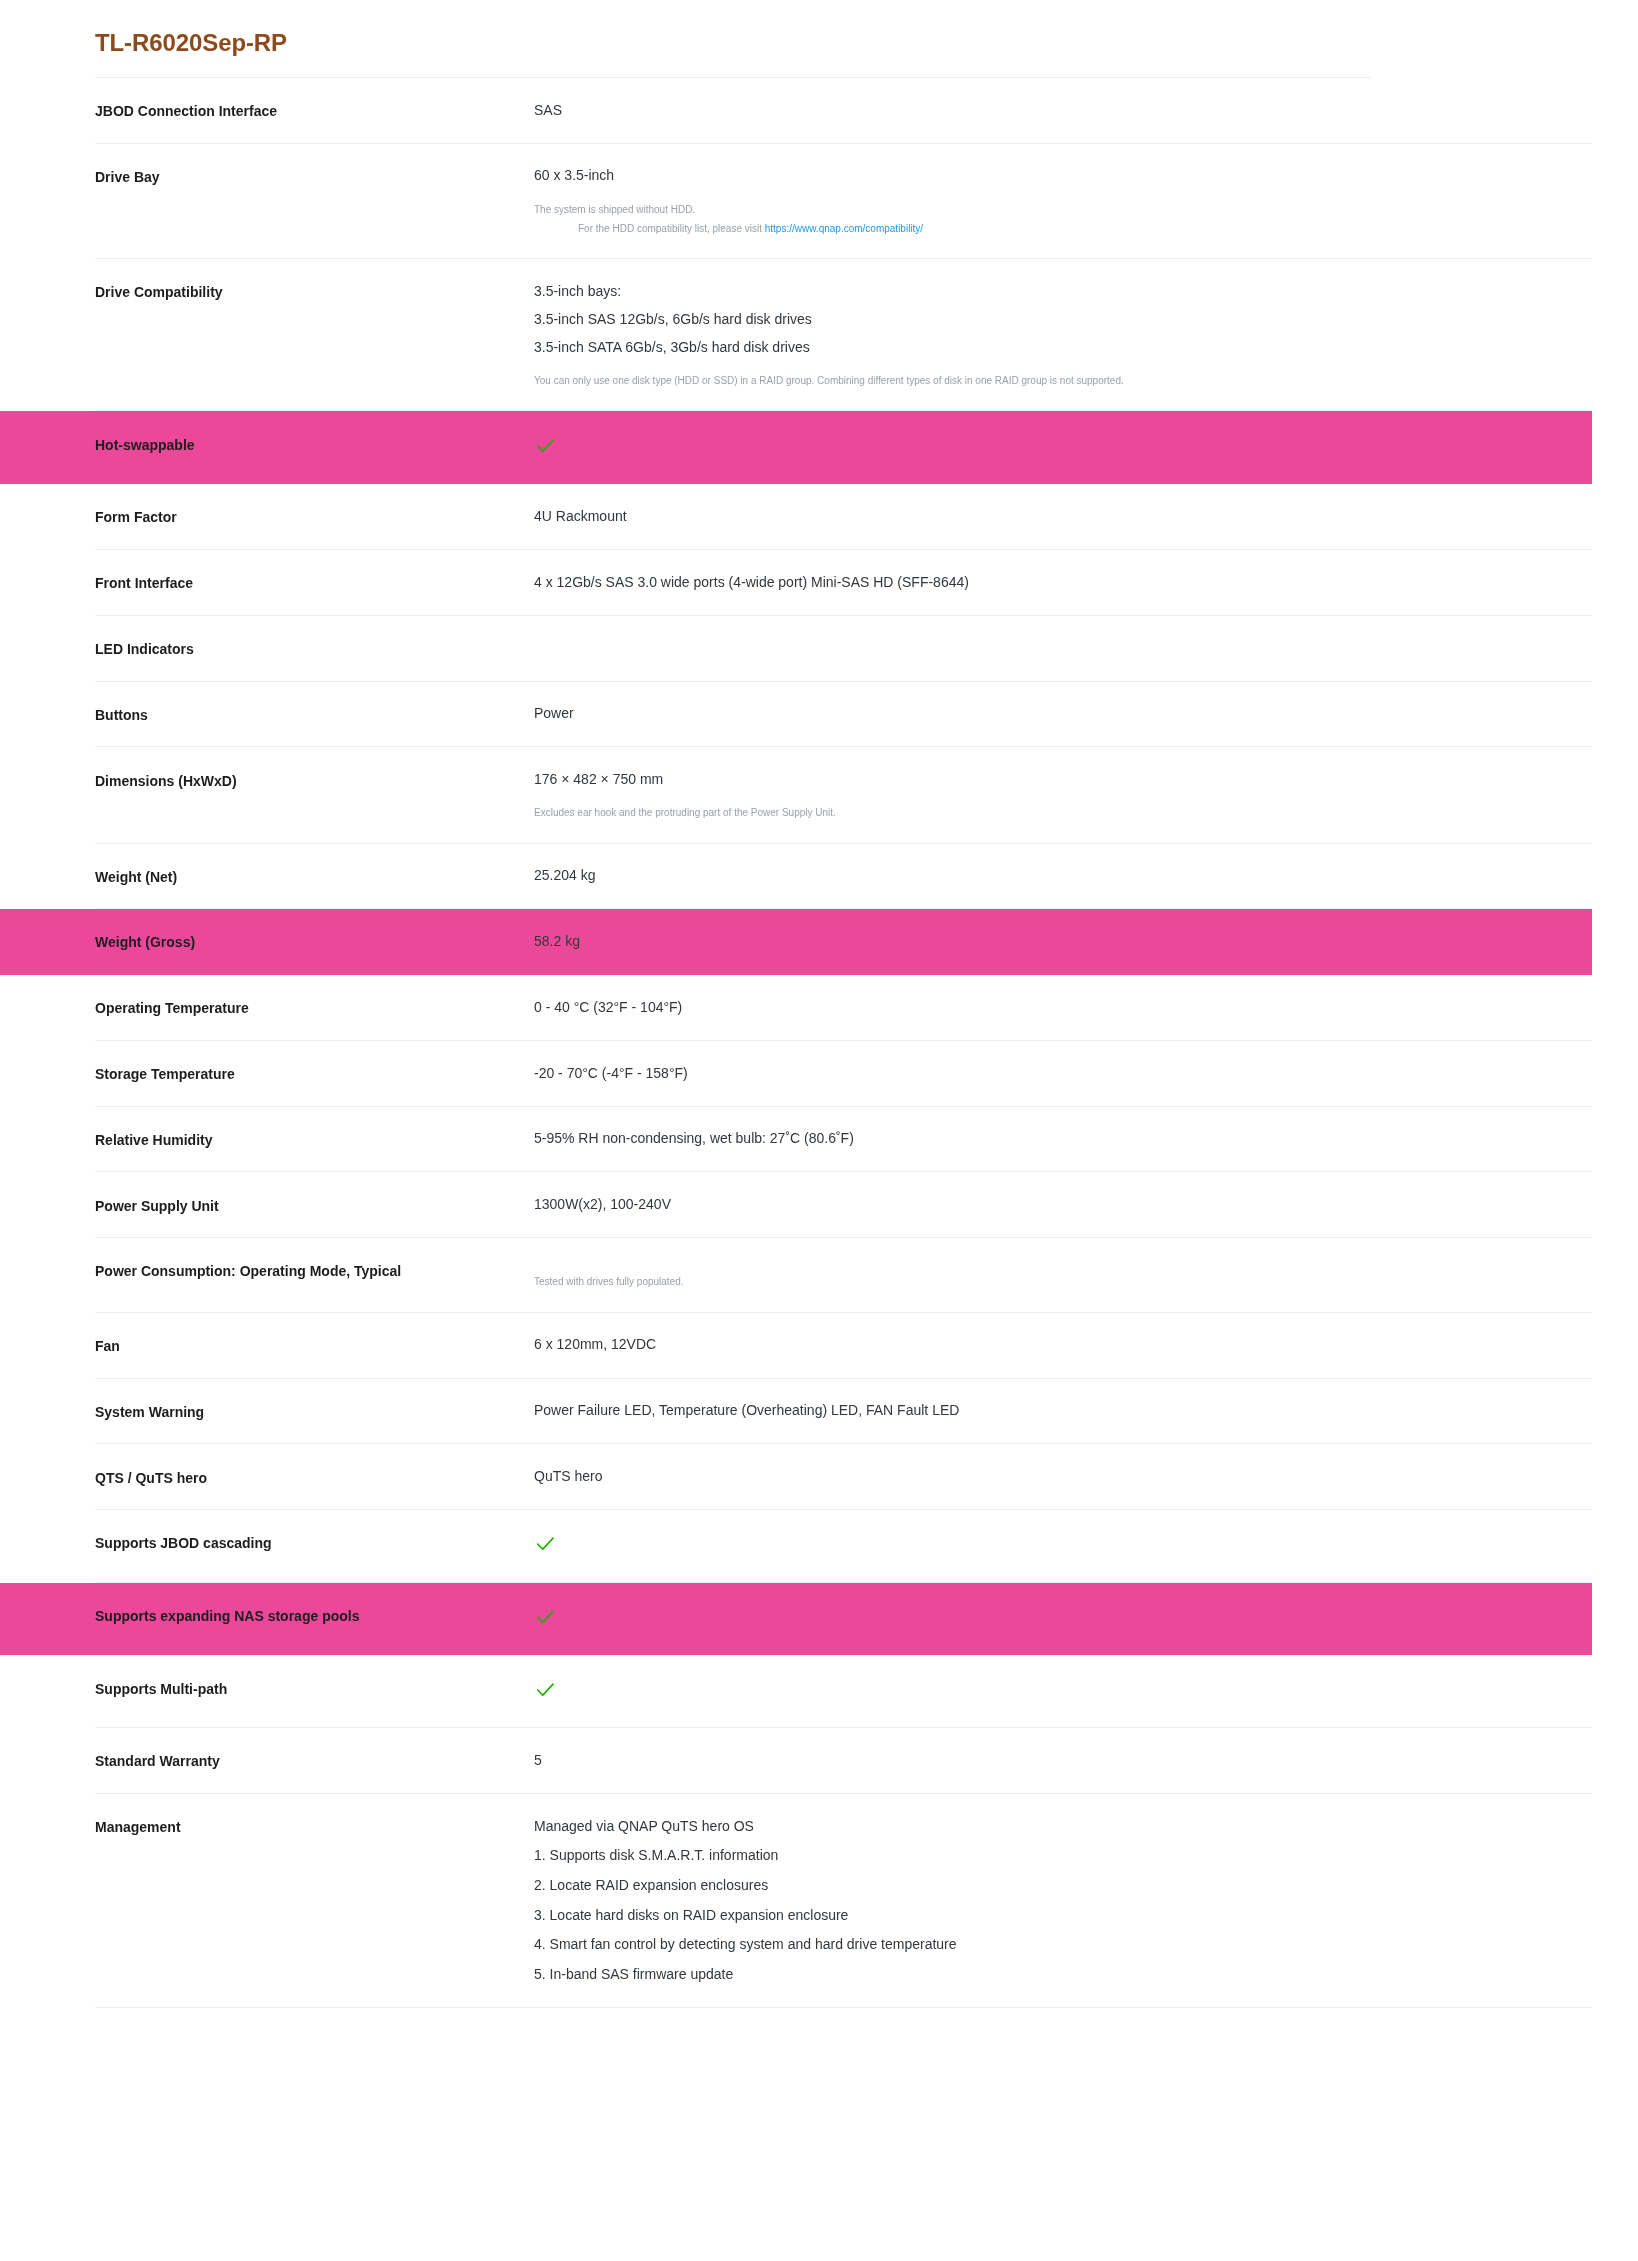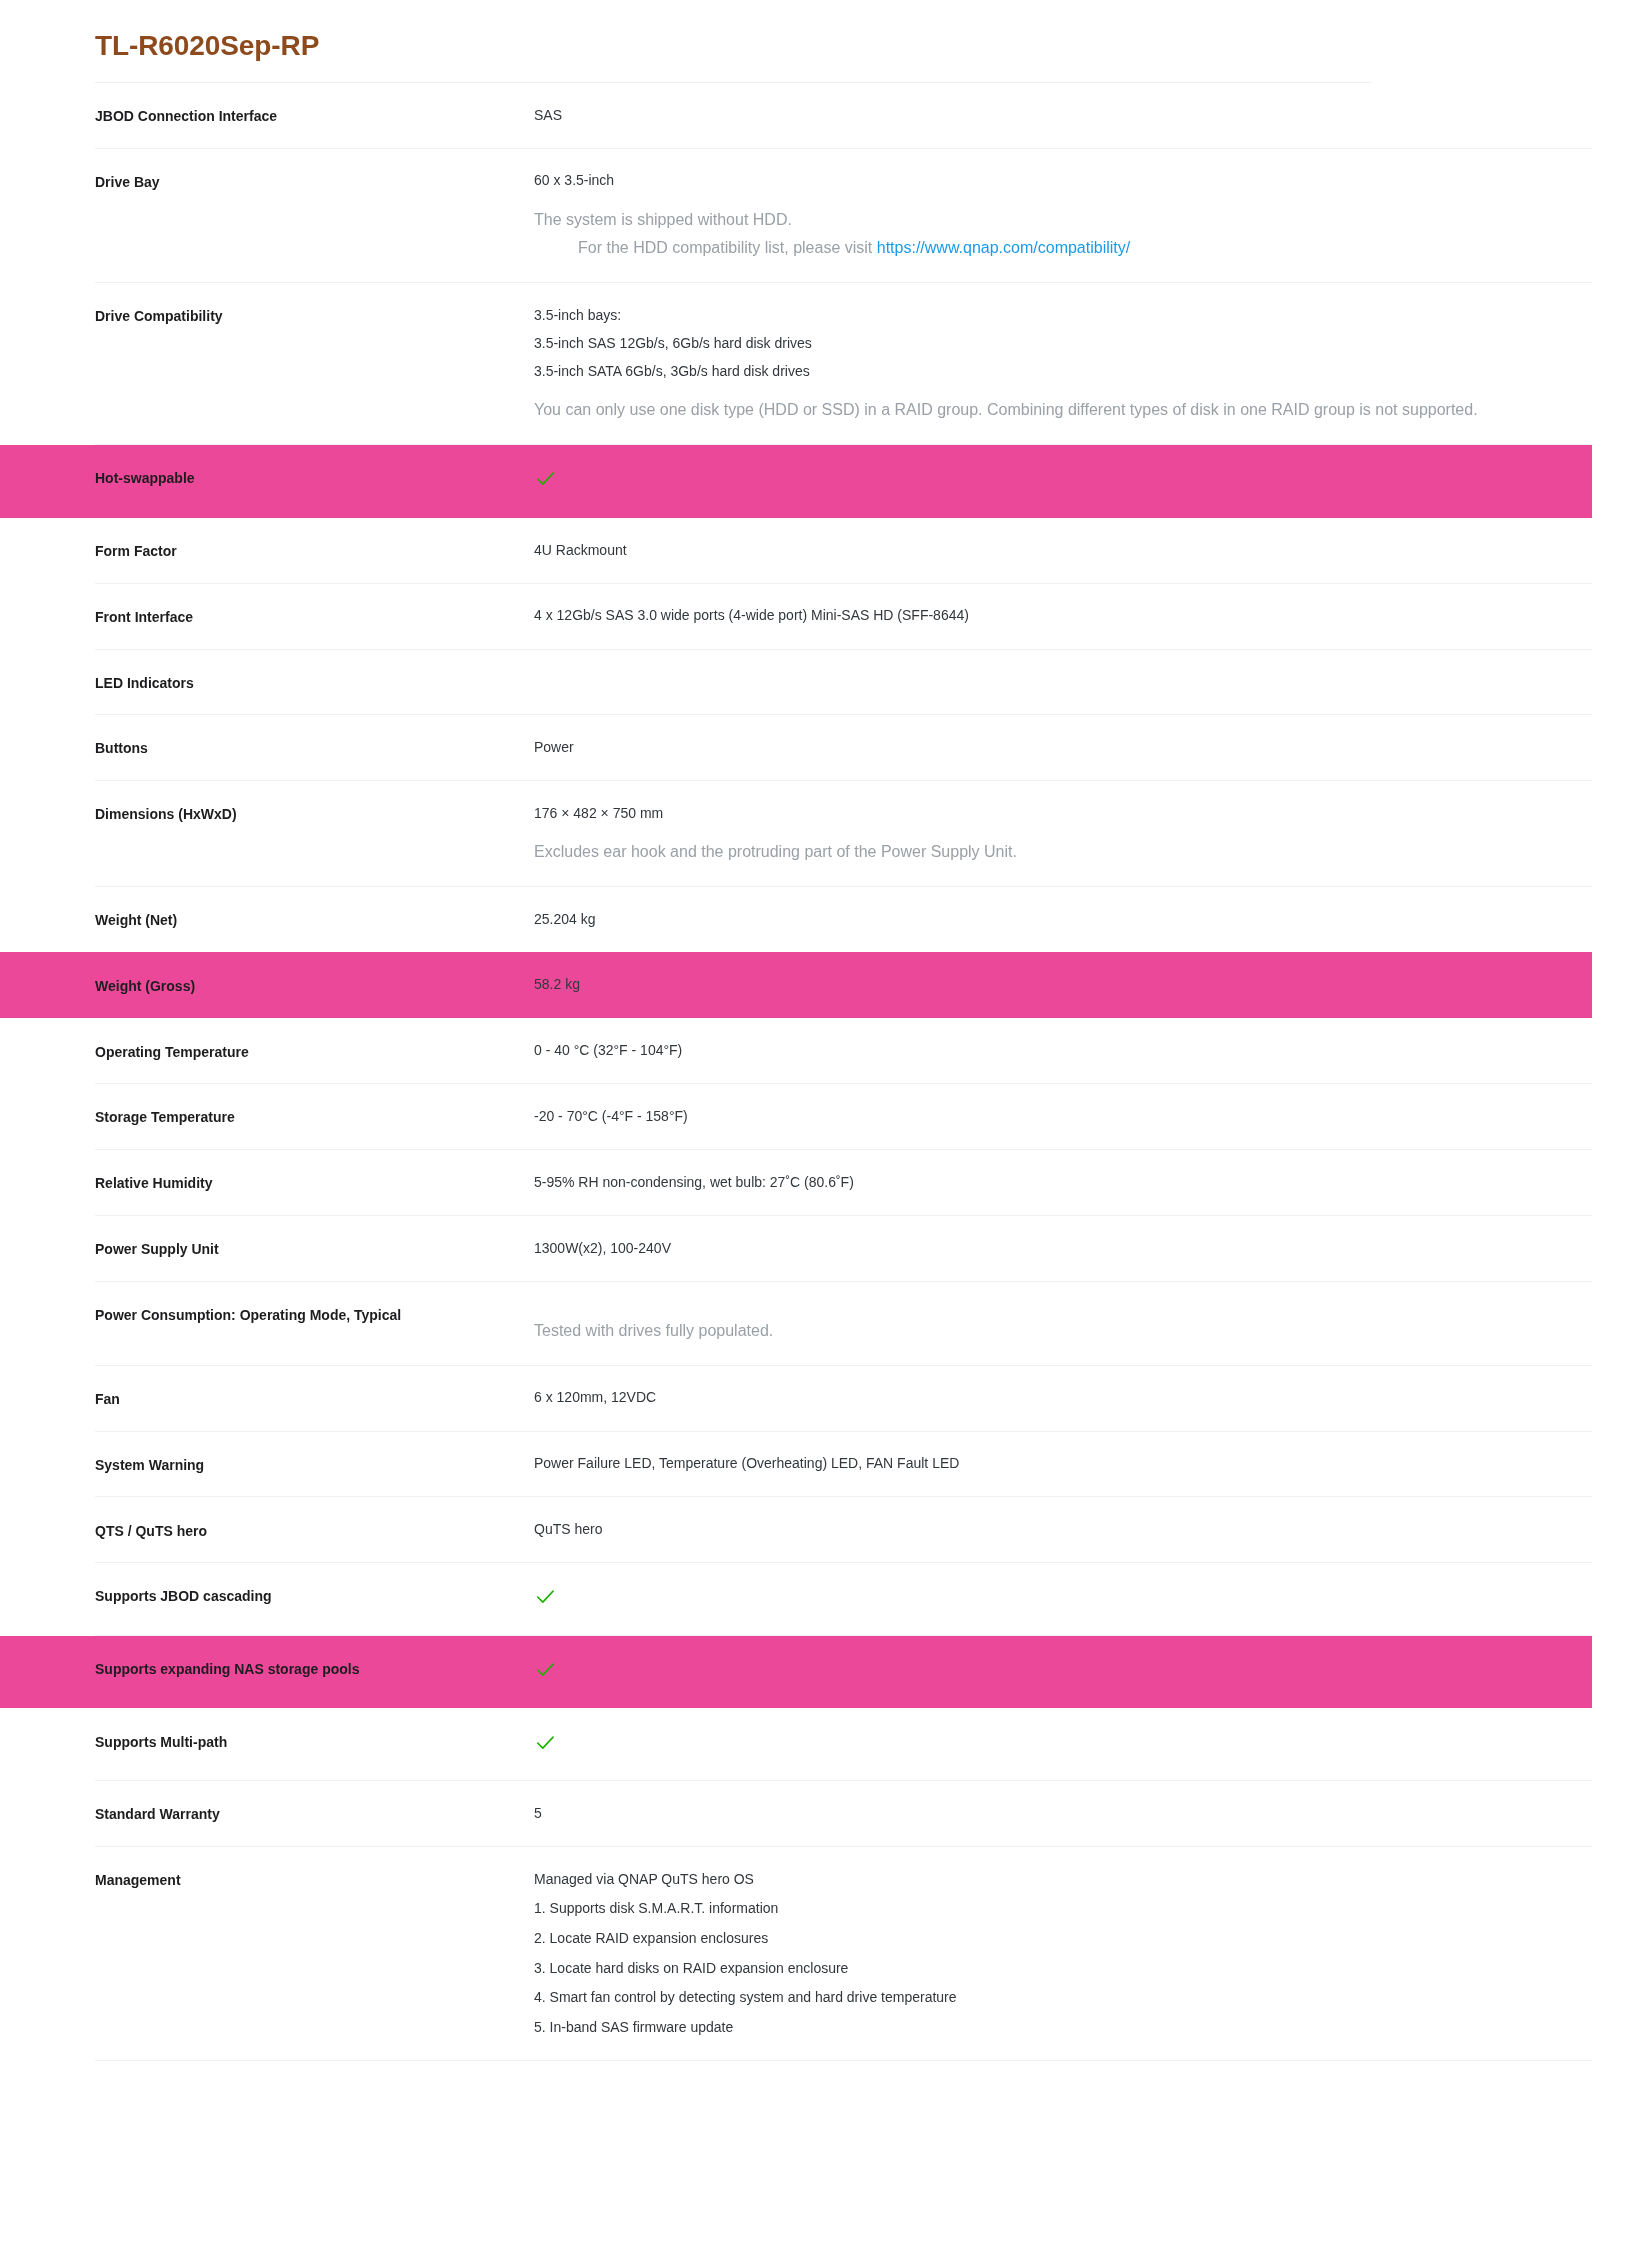--- a/index.html
+++ b/index.html
@@ -14,21 +14,21 @@
   .page {
     width: 1638px;
     min-height: 2261px;
     background: #ffffff;
     position: relative;
     padding: 0;
   }
 
   
   .spec-title {
-    font-size: 28px;
+    font-size: 24px;
     font-weight: bold;
     color: #8d4a1d;
     letter-spacing: -0.1px;
     padding: 28px 0 0 95px;
     line-height: 1.25;
   }
 
   .title-rule {
     margin: 19px 0 0 95px;
     width: 1276px;
@@ -93,21 +93,21 @@
   }
 
   .cell-value .v-line {
     display: block;
     margin-bottom: 6.5px;
   }
   .cell-value .v-line:last-child { margin-bottom: 0; }
 
   .note {
     display: block;
-    font-size: 16px;
+    font-size: 10px;
     color: #9aa0a6;
     line-height: 1.6;
     margin-top: 14.5px;
   }
   .note.tight { margin-top: 2.9px; margin-left: 44px; }
 
   .note a, .ext-link {
     color: #1b9ae8;
     text-decoration: none;
   }

